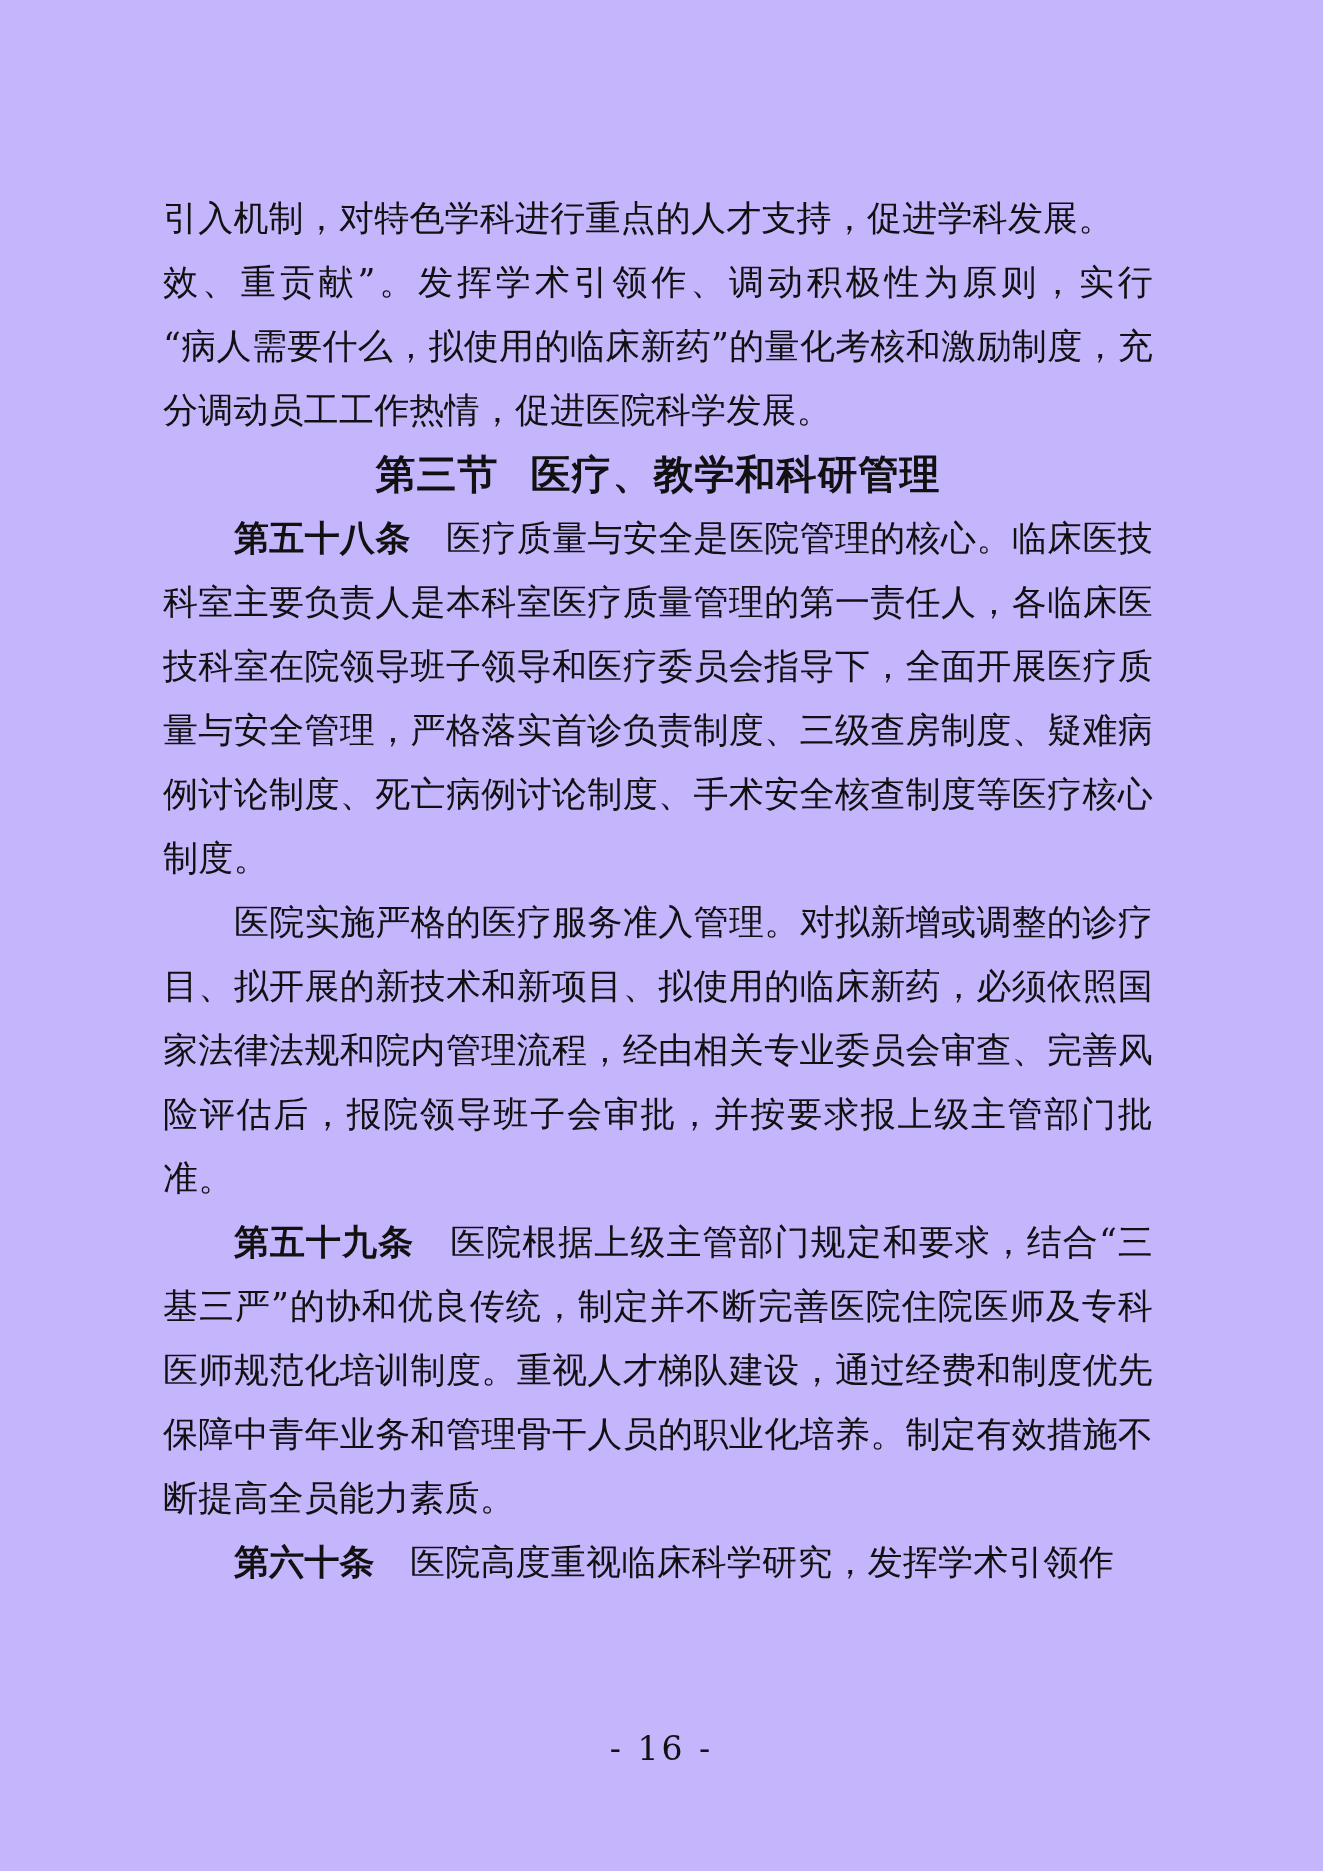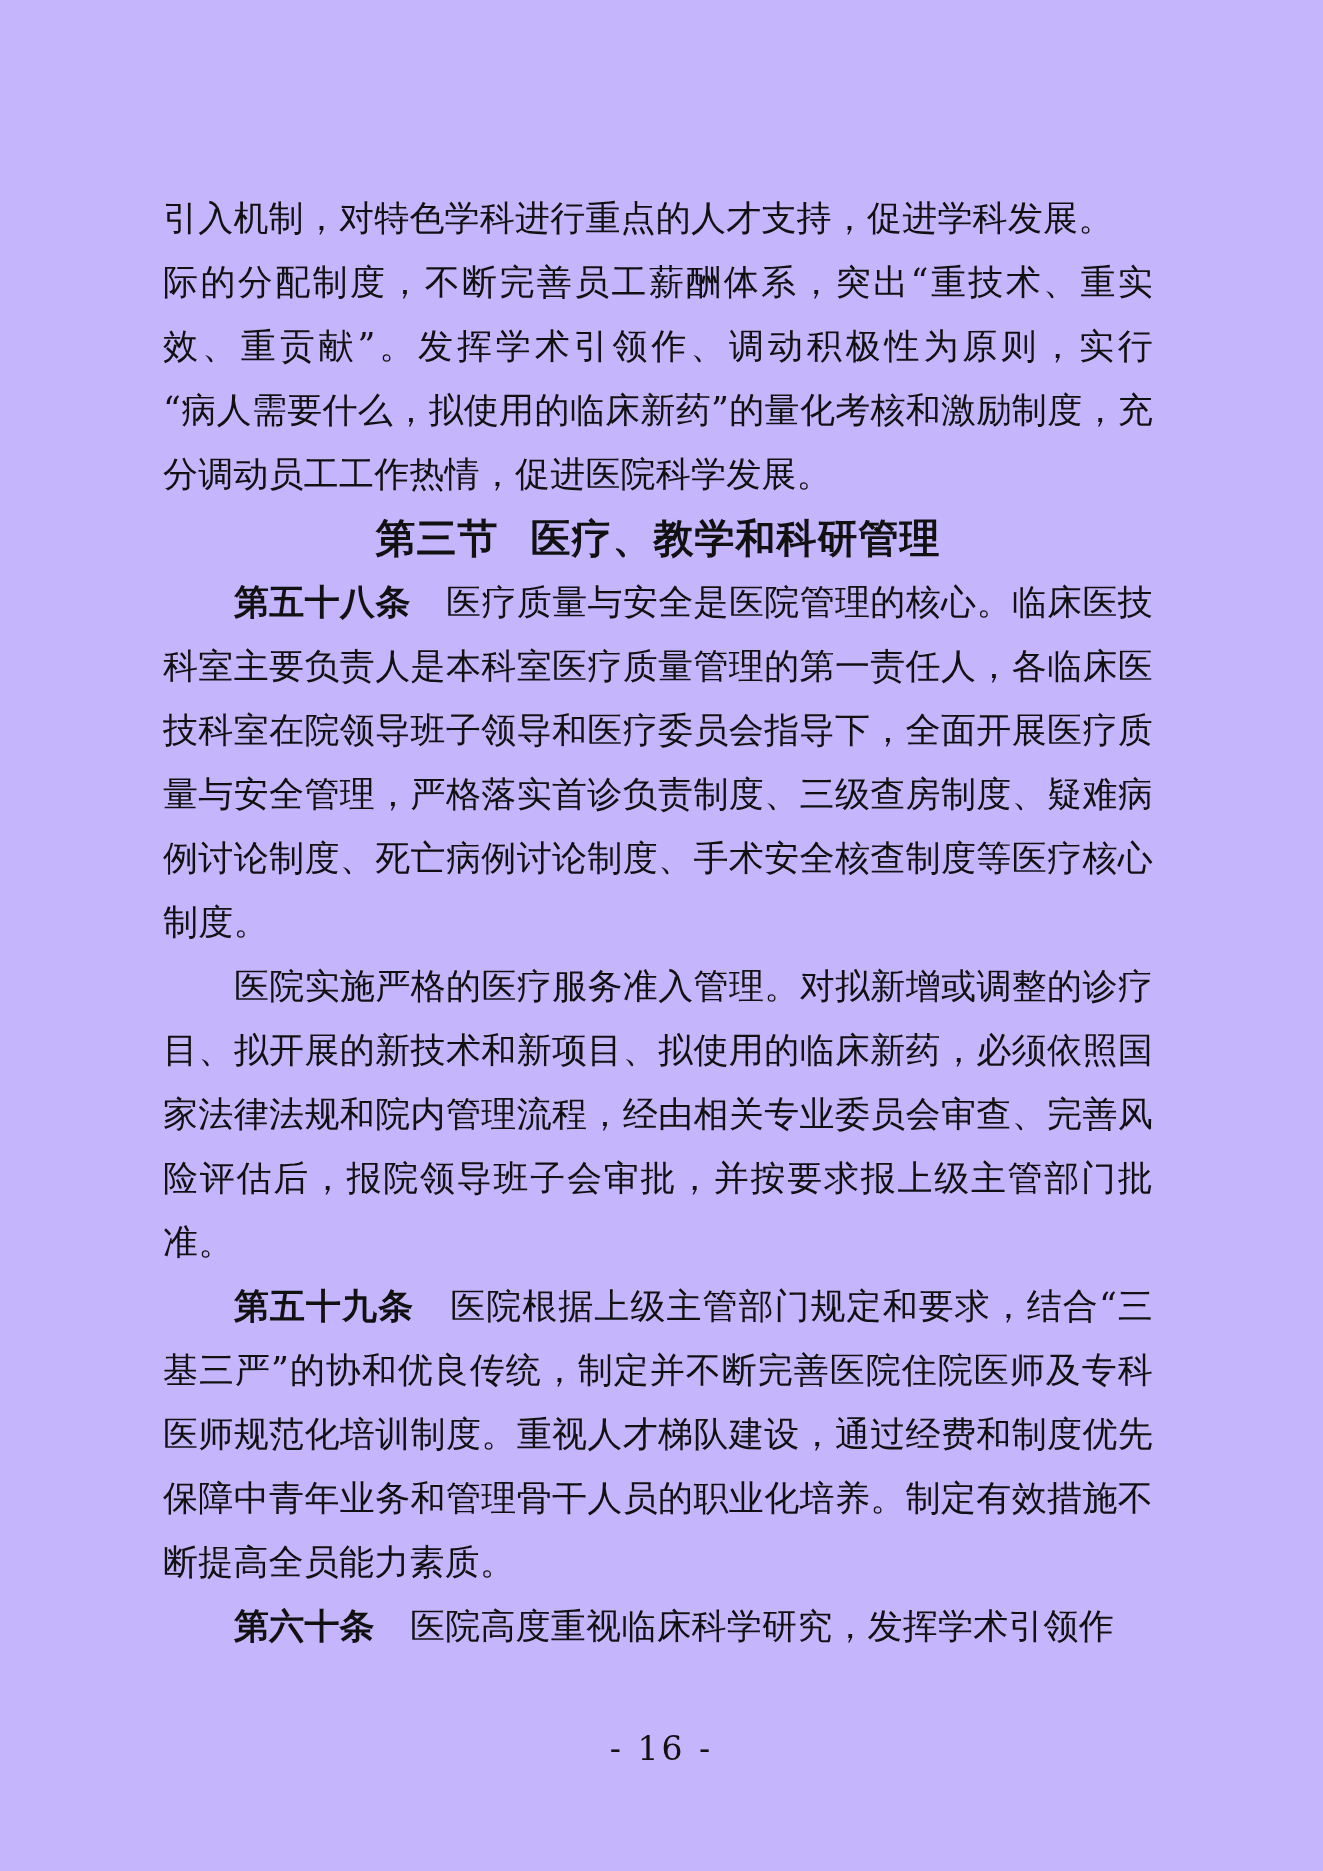--- a/index.html
+++ b/index.html
@@ -63,21 +63,20 @@
   }
 </style>
 </head>
 <body>
 
 <div class="page">
   <div class="text-block">
 
     <div class="line end">引入机制，对特色学科进行重点的人才支持，促进学科发展。</div>
 
-    <div class="line">际的分配制度，不断完善员工薪酬体系，突出“重技术、重实</div>
     <div class="line">效、重贡献”。发挥学术引领作、调动积极性为原则，实行</div>
     <div class="line">“病人需要什么，拟使用的临床新药”的量化考核和激励制度，充</div>
     <div class="line end">分调动员工工作热情，促进医院科学发展。</div>
 
     <div class="heading"><span class="h-num">第三节</span><span class="h-title">医疗、教学和科研管理</span></div>
 
     <div class="line indent"><span class="label">第五十八条</span><span>　医疗质量与安全是医院管理的核心。临床医技</span></div>
     <div class="line">科室主要负责人是本科室医疗质量管理的第一责任人，各临床医</div>
     <div class="line">技科室在院领导班子领导和医疗委员会指导下，全面开展医疗质</div>
     <div class="line">量与安全管理，严格落实首诊负责制度、三级查房制度、疑难病</div>

